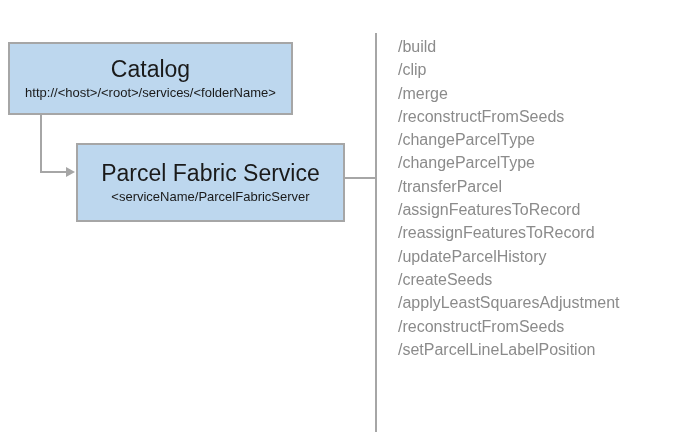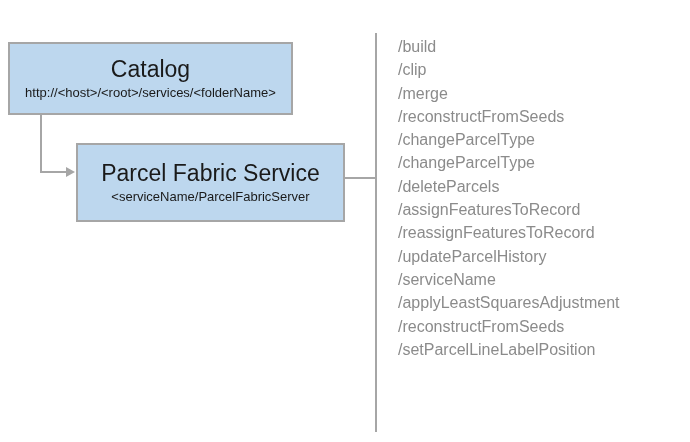--- a/index.html
+++ b/index.html
@@ -101,23 +101,23 @@
   <div class="conn conn-service-h"></div>
   <div class="conn divider-v"></div>
 
   <ul class="endpoints">
       <li>/build</li>
       <li>/clip</li>
       <li>/merge</li>
       <li>/reconstructFromSeeds</li>
       <li>/changeParcelType</li>
       <li>/changeParcelType</li>
-      <li>/deleteParcels</li>
+      <li>/transferParcel</li>
       <li>/assignFeaturesToRecord</li>
       <li>/reassignFeaturesToRecord</li>
       <li>/updateParcelHistory</li>
-      <li>/serviceName</li>
+      <li>/createSeeds</li>
       <li>/applyLeastSquaresAdjustment</li>
       <li>/reconstructFromSeeds</li>
       <li>/setParcelLineLabelPosition</li>
     </ul>
 
 </div>
 
 </body></html>

